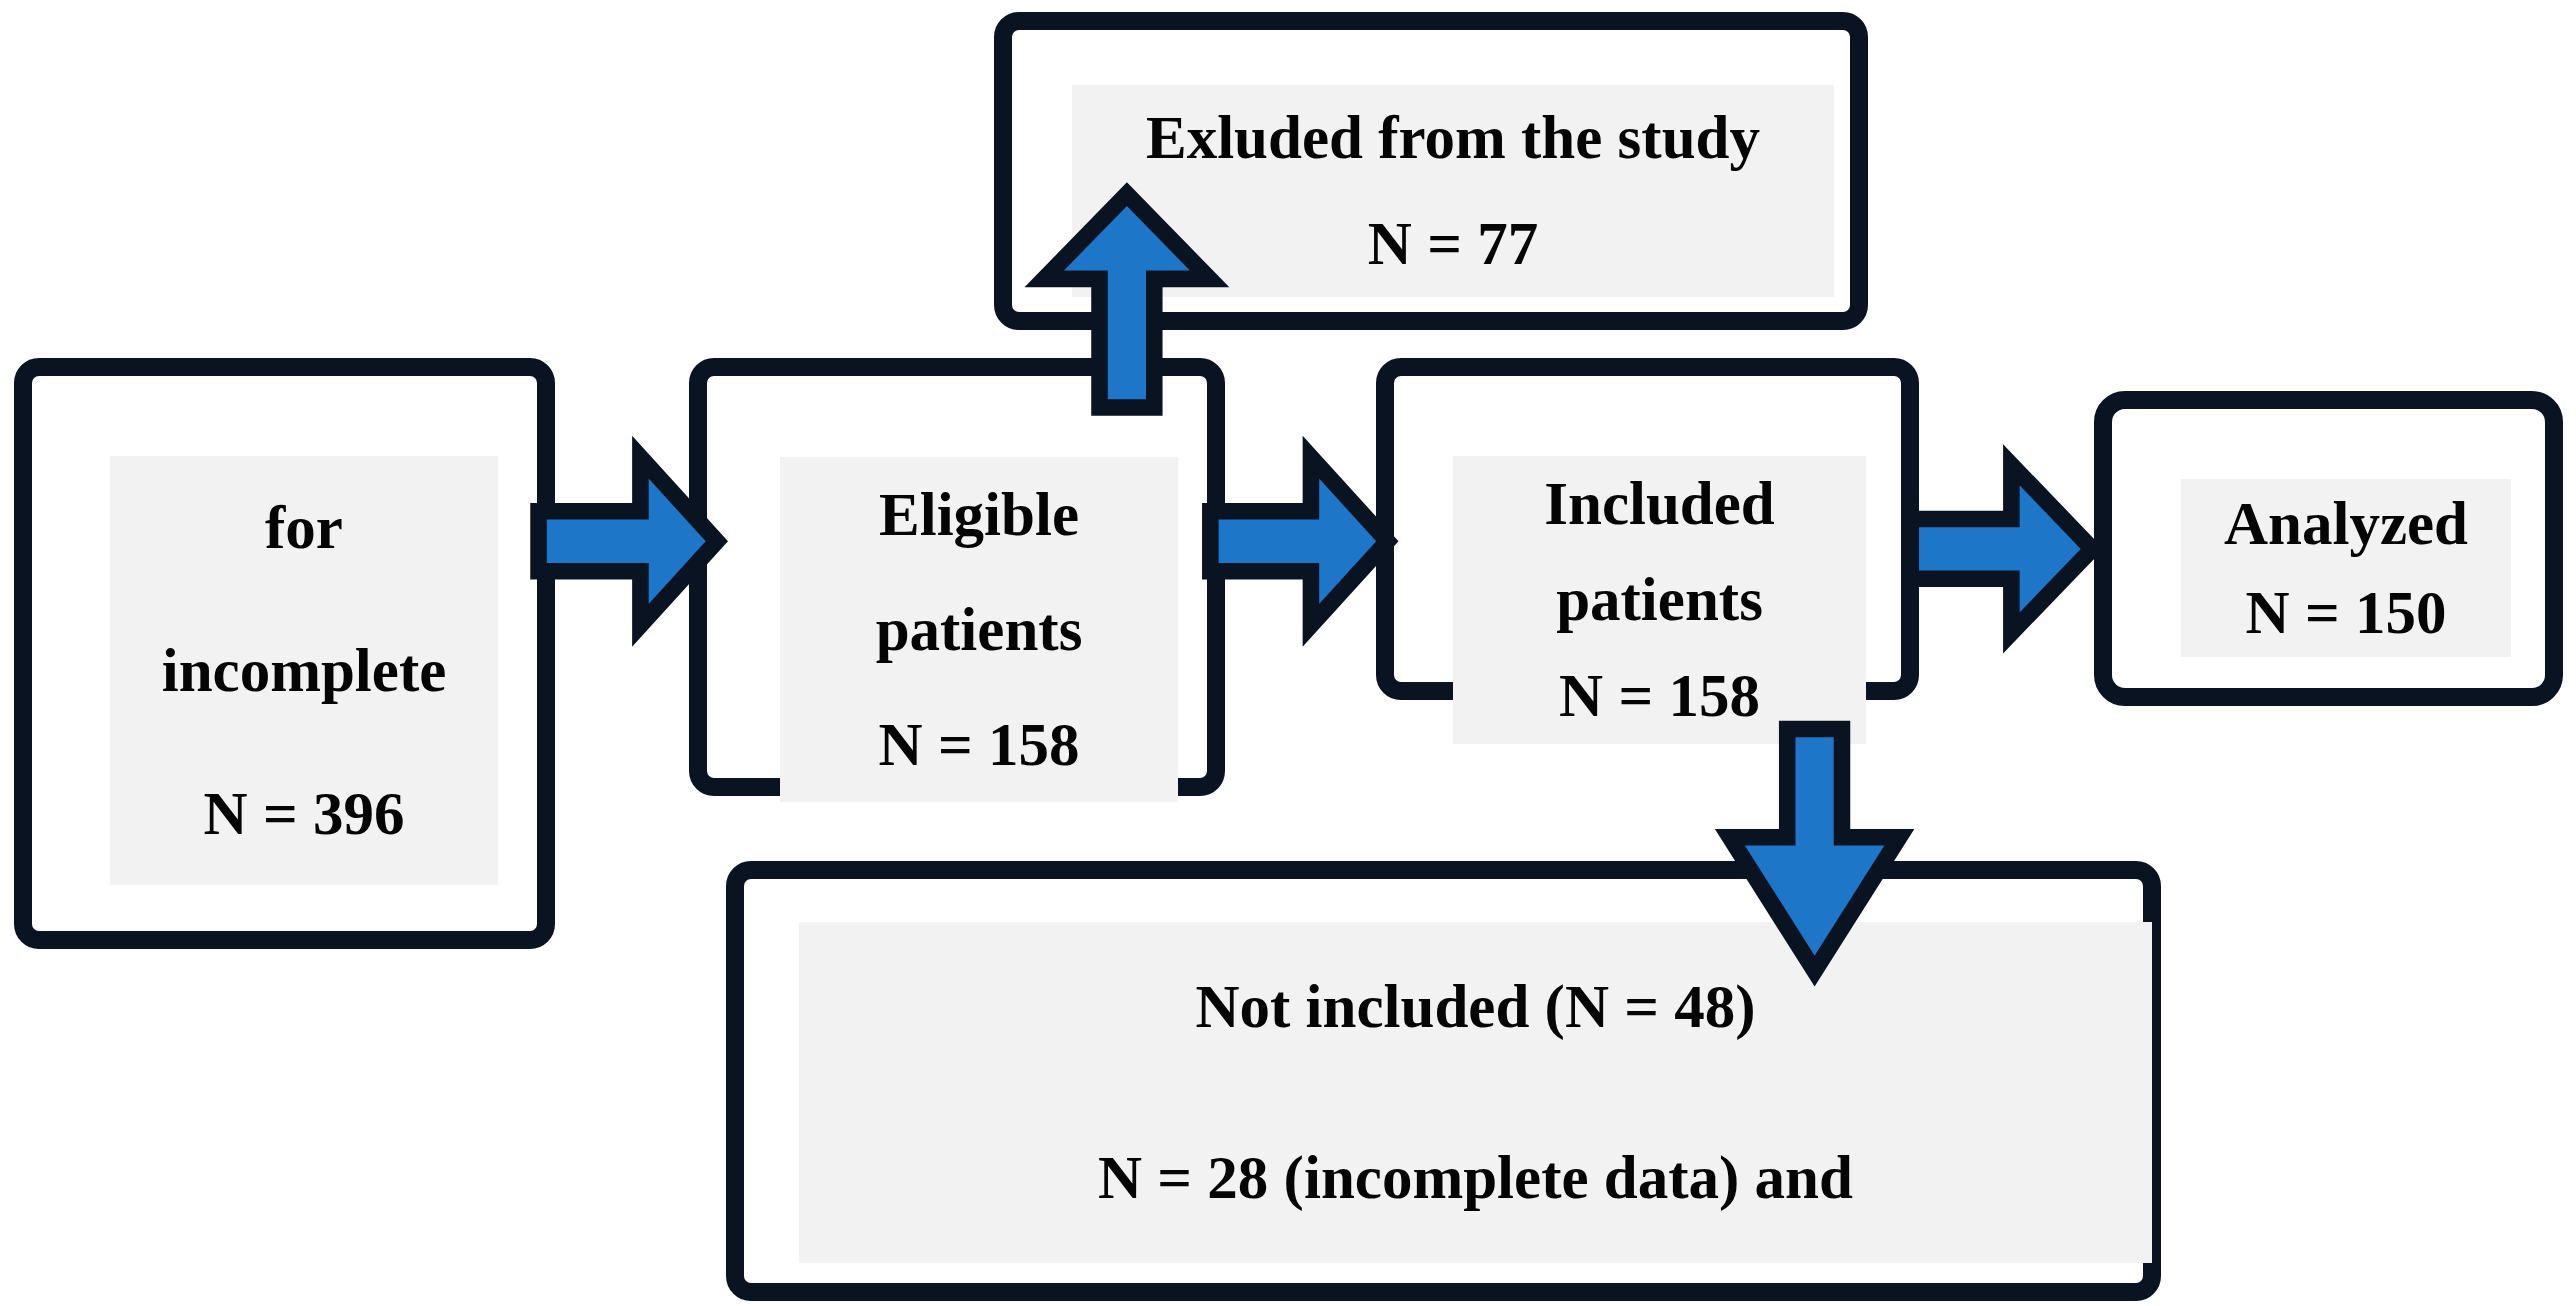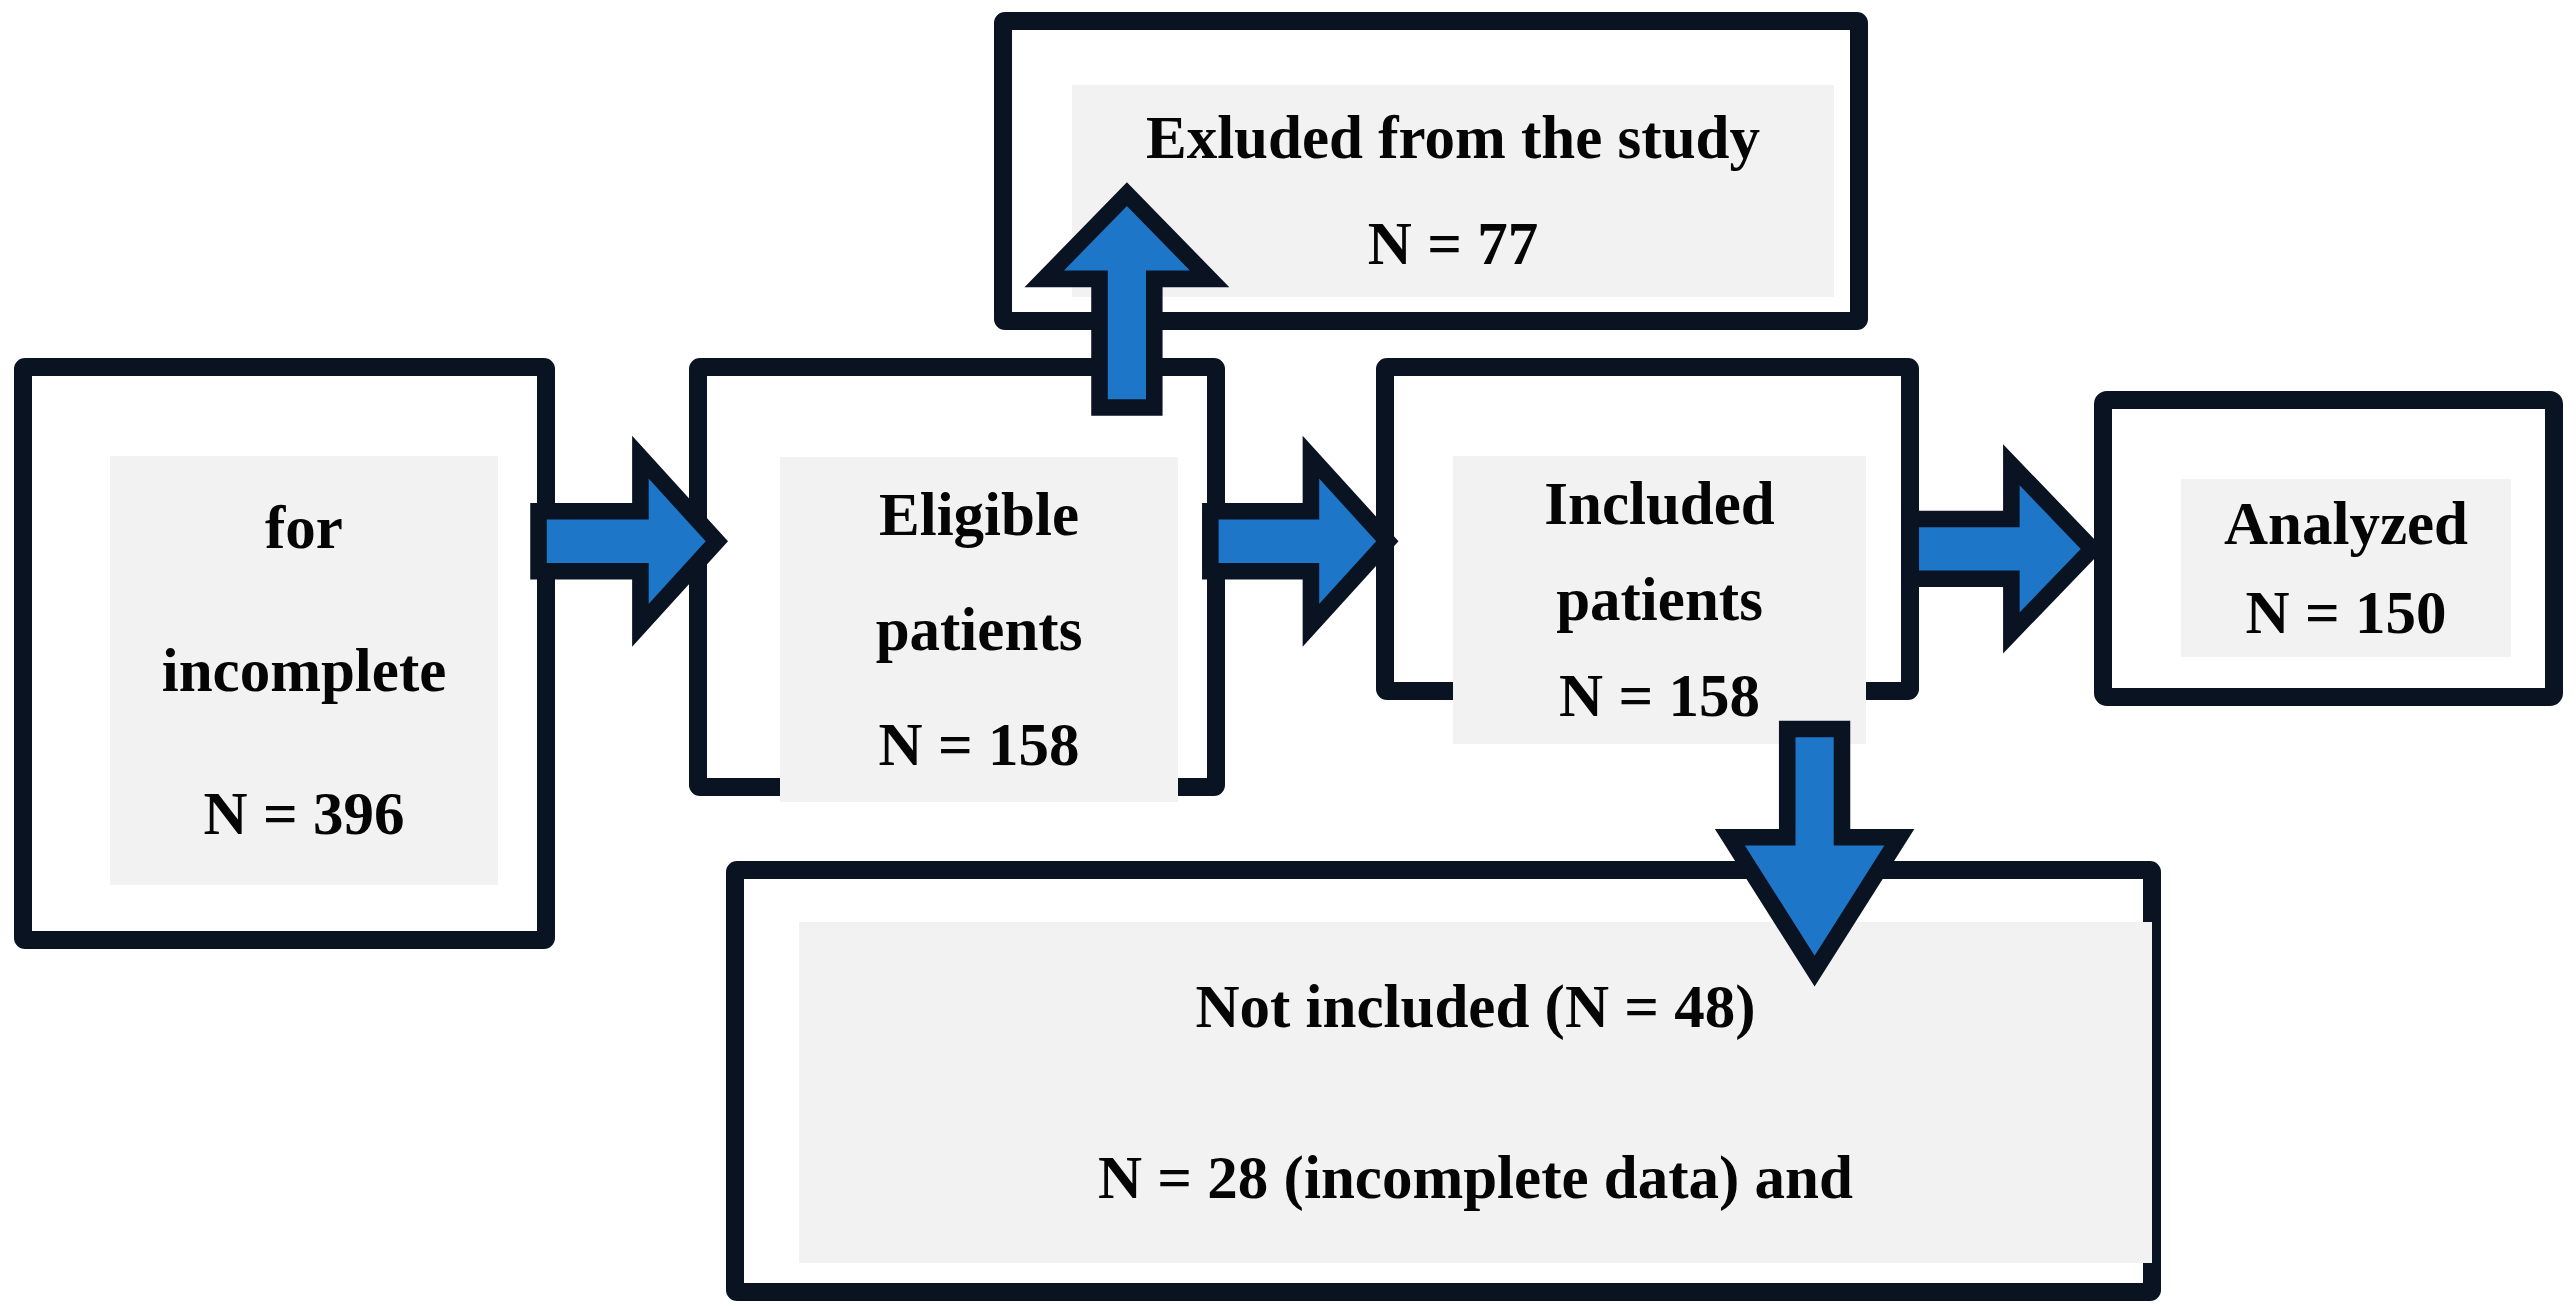--- a/index.html
+++ b/index.html
@@ -13,24 +13,24 @@
     height: 1306px;
     background: #ffffff;
     overflow: hidden;
     font-family: "Liberation Serif", "DejaVu Serif", serif;
   }
   .box {
     position: absolute;
     box-sizing: border-box;
     background: #ffffff;
     border: 18px solid #0a1322;
-    border-radius: 11px;
+    border-radius: 25px;
     z-index: 1;
   }
-  .box.r95 { border-radius: 13px; text-decoration: underline; }
+  .box.r95 { border-radius: 31px; text-decoration: underline; }
   .panel {
     position: absolute;
     box-sizing: border-box;
     background: #f2f2f2;
     display: flex;
     flex-direction: column;
     justify-content: space-around;
     align-items: center;
     text-align: center;
   }

